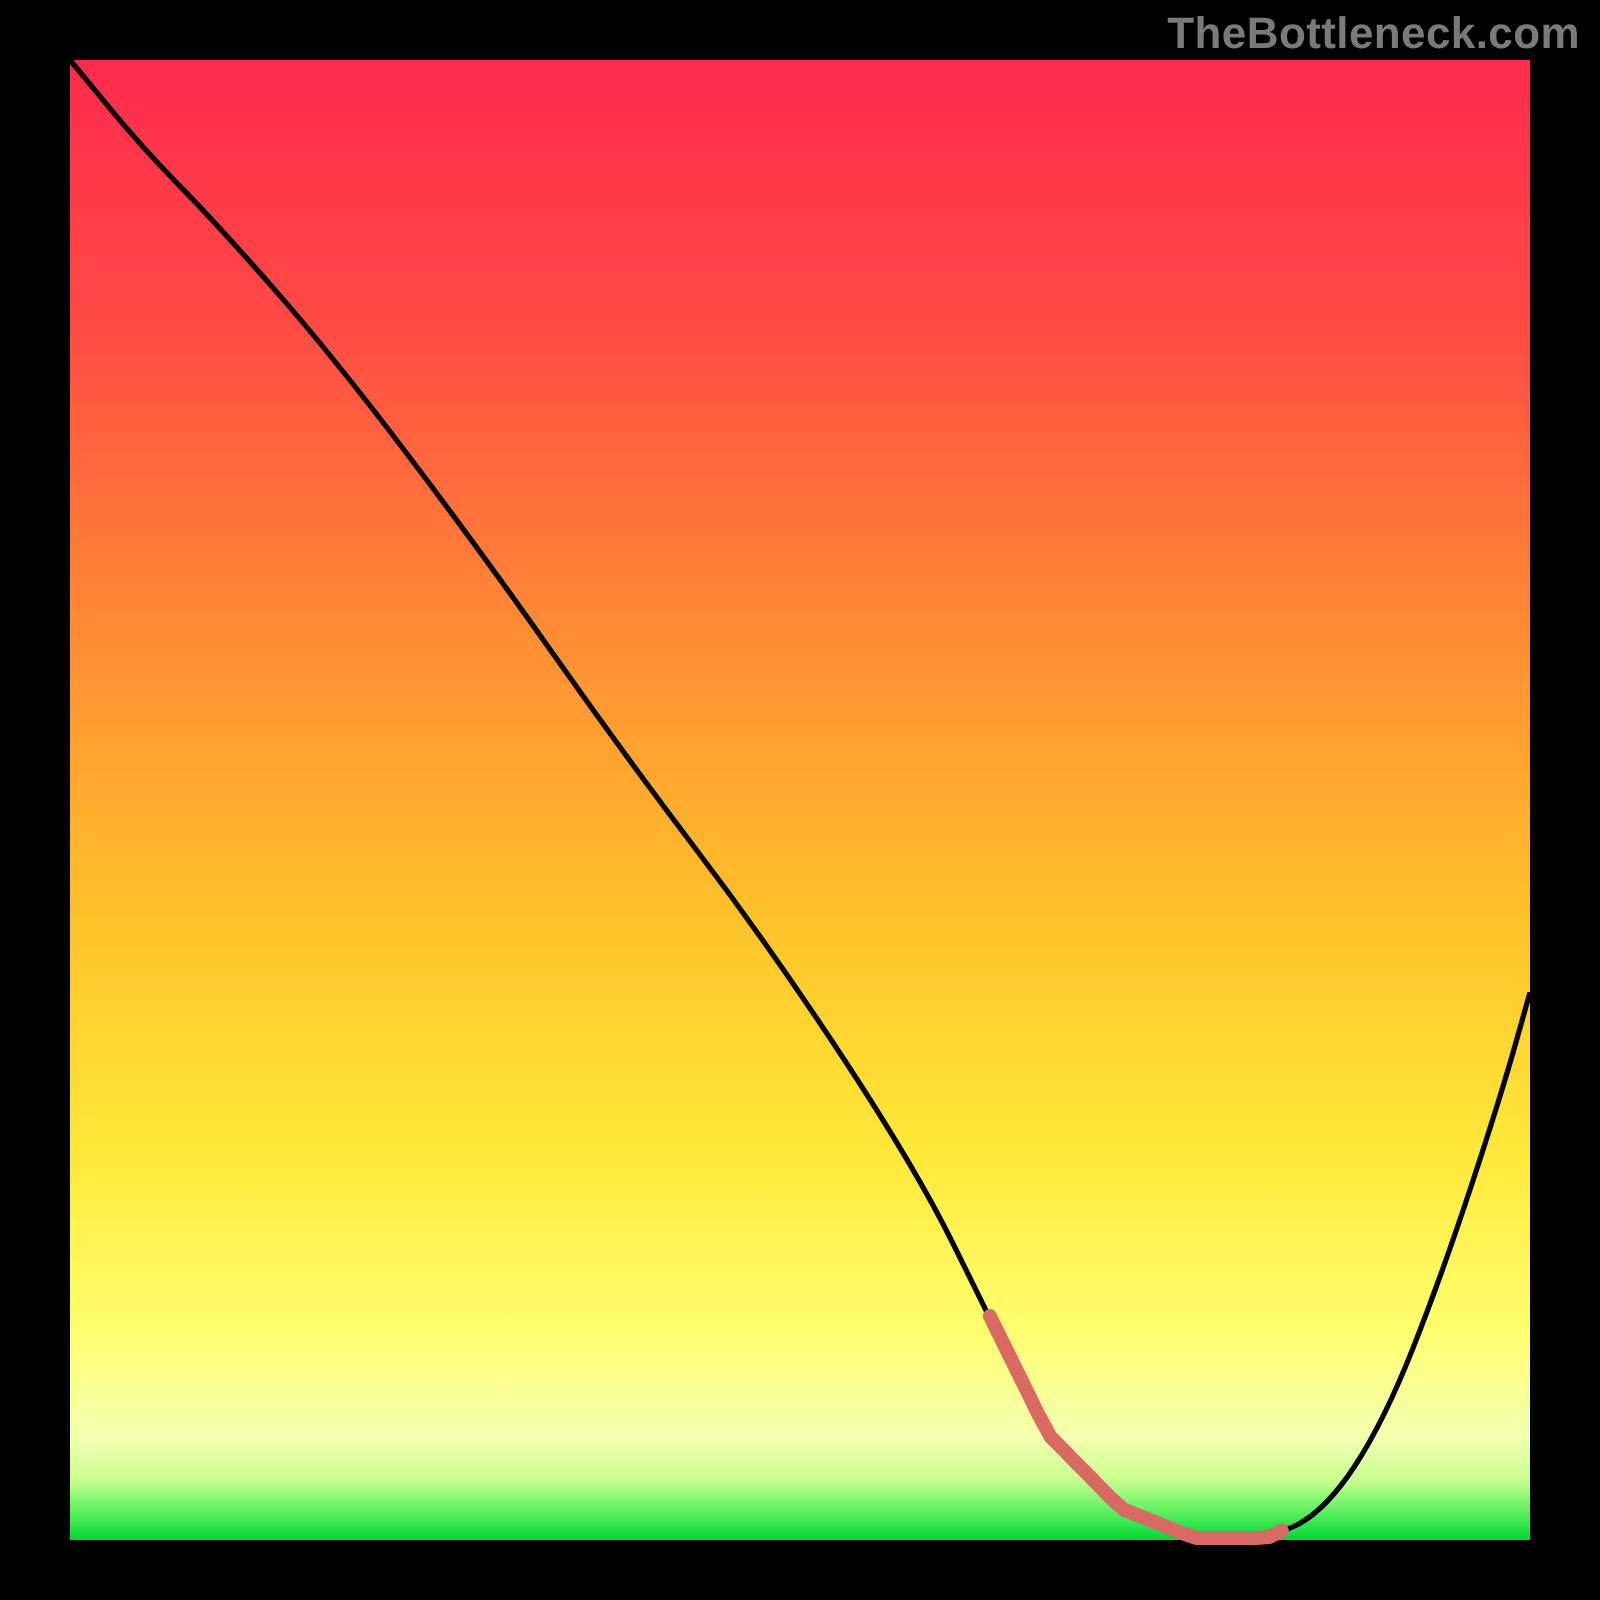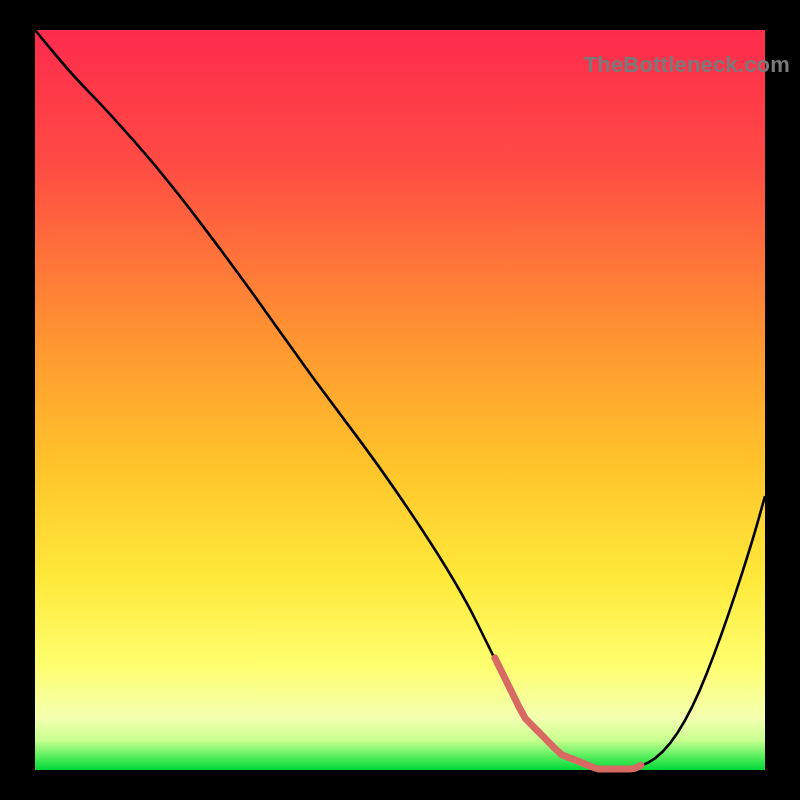--- a/index.html
+++ b/index.html
@@ -19,21 +19,20 @@
   .watermark {
     position: absolute;
     top: 4px;
     right: 10px;
     font-family: Arial, Helvetica, sans-serif;
     font-size: 22px;
     font-weight: 600;
     color: #7a7a7a;
     letter-spacing: 0.2px;
     z-index: 10;
-    margin-top: 48px;
   }
   svg.plot {
     position: absolute;
     left: 0;
     top: 0;
     width: 800px;
     height: 800px;
   }
 </style>
 </head>

